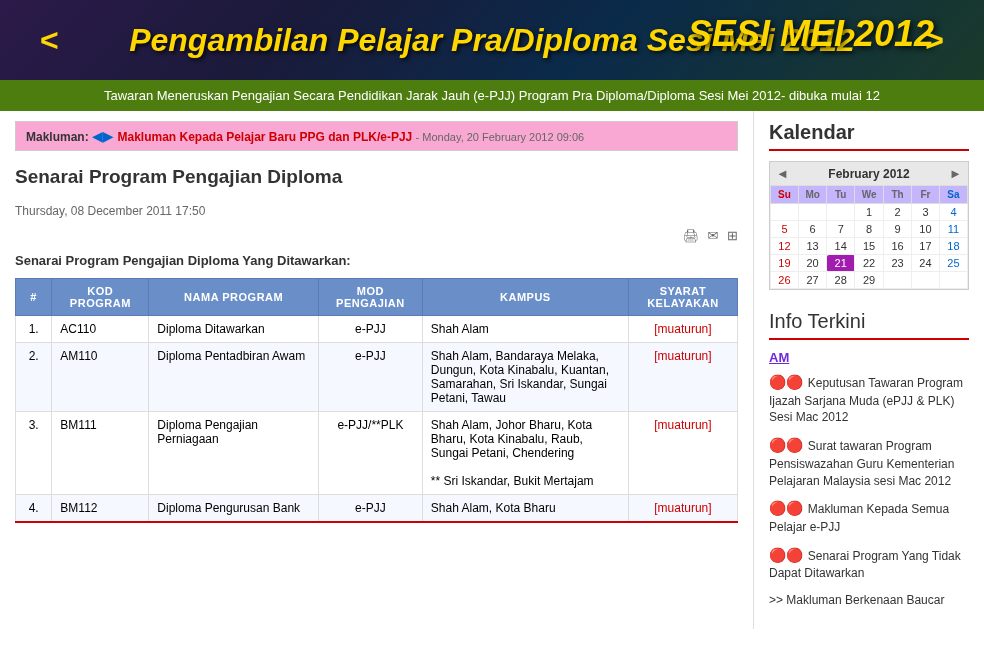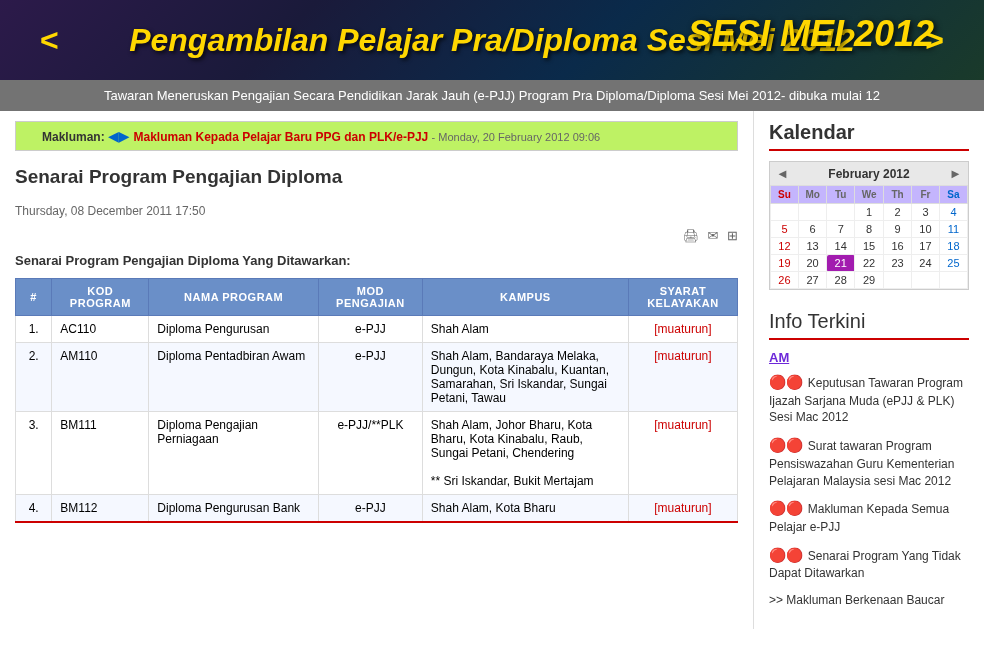--- a/index.html
+++ b/index.html
@@ -49,21 +49,21 @@
       color: #ffd700;
       font-size: 36px;
       font-weight: bold;
       font-style: italic;
       z-index: 1;
       text-shadow: 2px 2px 6px rgba(0,0,0,0.9);
     }
 
     
     .sub-banner {
-      background: #737373;
+      background: #4d7c0f;
       color: #fff;
       font-size: 13px;
       padding: 8px 50px;
       text-align: center;
     }
 
     
     .main-layout {
       display: flex;
       gap: 0;
@@ -71,23 +71,23 @@
 
     
     .content-area {
       flex: 1;
       padding: 10px 15px;
       border-right: 1px solid #ddd;
     }
 
     
     .notice-bar {
-      background: #bef264;
+      background: #f9a8d4;
       border: 1px solid #ccc;
-      padding: 6px 26px;
+      padding: 6px 10px;
       margin-bottom: 15px;
       font-size: 12px;
       color: #333;
     }
     .notice-bar .notice-label {
       font-weight: bold;
       color: #333;
     }
     .notice-bar .notice-link {
       color: #cc0000;
@@ -318,21 +318,21 @@
           <th class="mod-col">MOD<br>PENGAJIAN</th>
           <th class="kampus-col">KAMPUS</th>
           <th class="syarat-col">SYARAT<br>KELAYAKAN</th>
         </tr>
       </thead>
       <tbody>
 
         <tr>
           <td class="num-col">1.</td>
           <td class="kod-col">AC110</td>
-          <td class="nama-col">Diploma Pengurusan</td>
+          <td class="nama-col">Diploma Ditawarkan</td>
           <td class="mod-col">e-PJJ</td>
           <td class="kampus-col">Shah Alam</td>
           <td class="syarat-col"><span class="link">[muaturun]</span></td>
         </tr>
 
         <tr>
           <td class="num-col">2.</td>
           <td class="kod-col">AM110</td>
           <td class="nama-col">Diploma Pentadbiran Awam</td>
           <td class="mod-col">e-PJJ</td>

